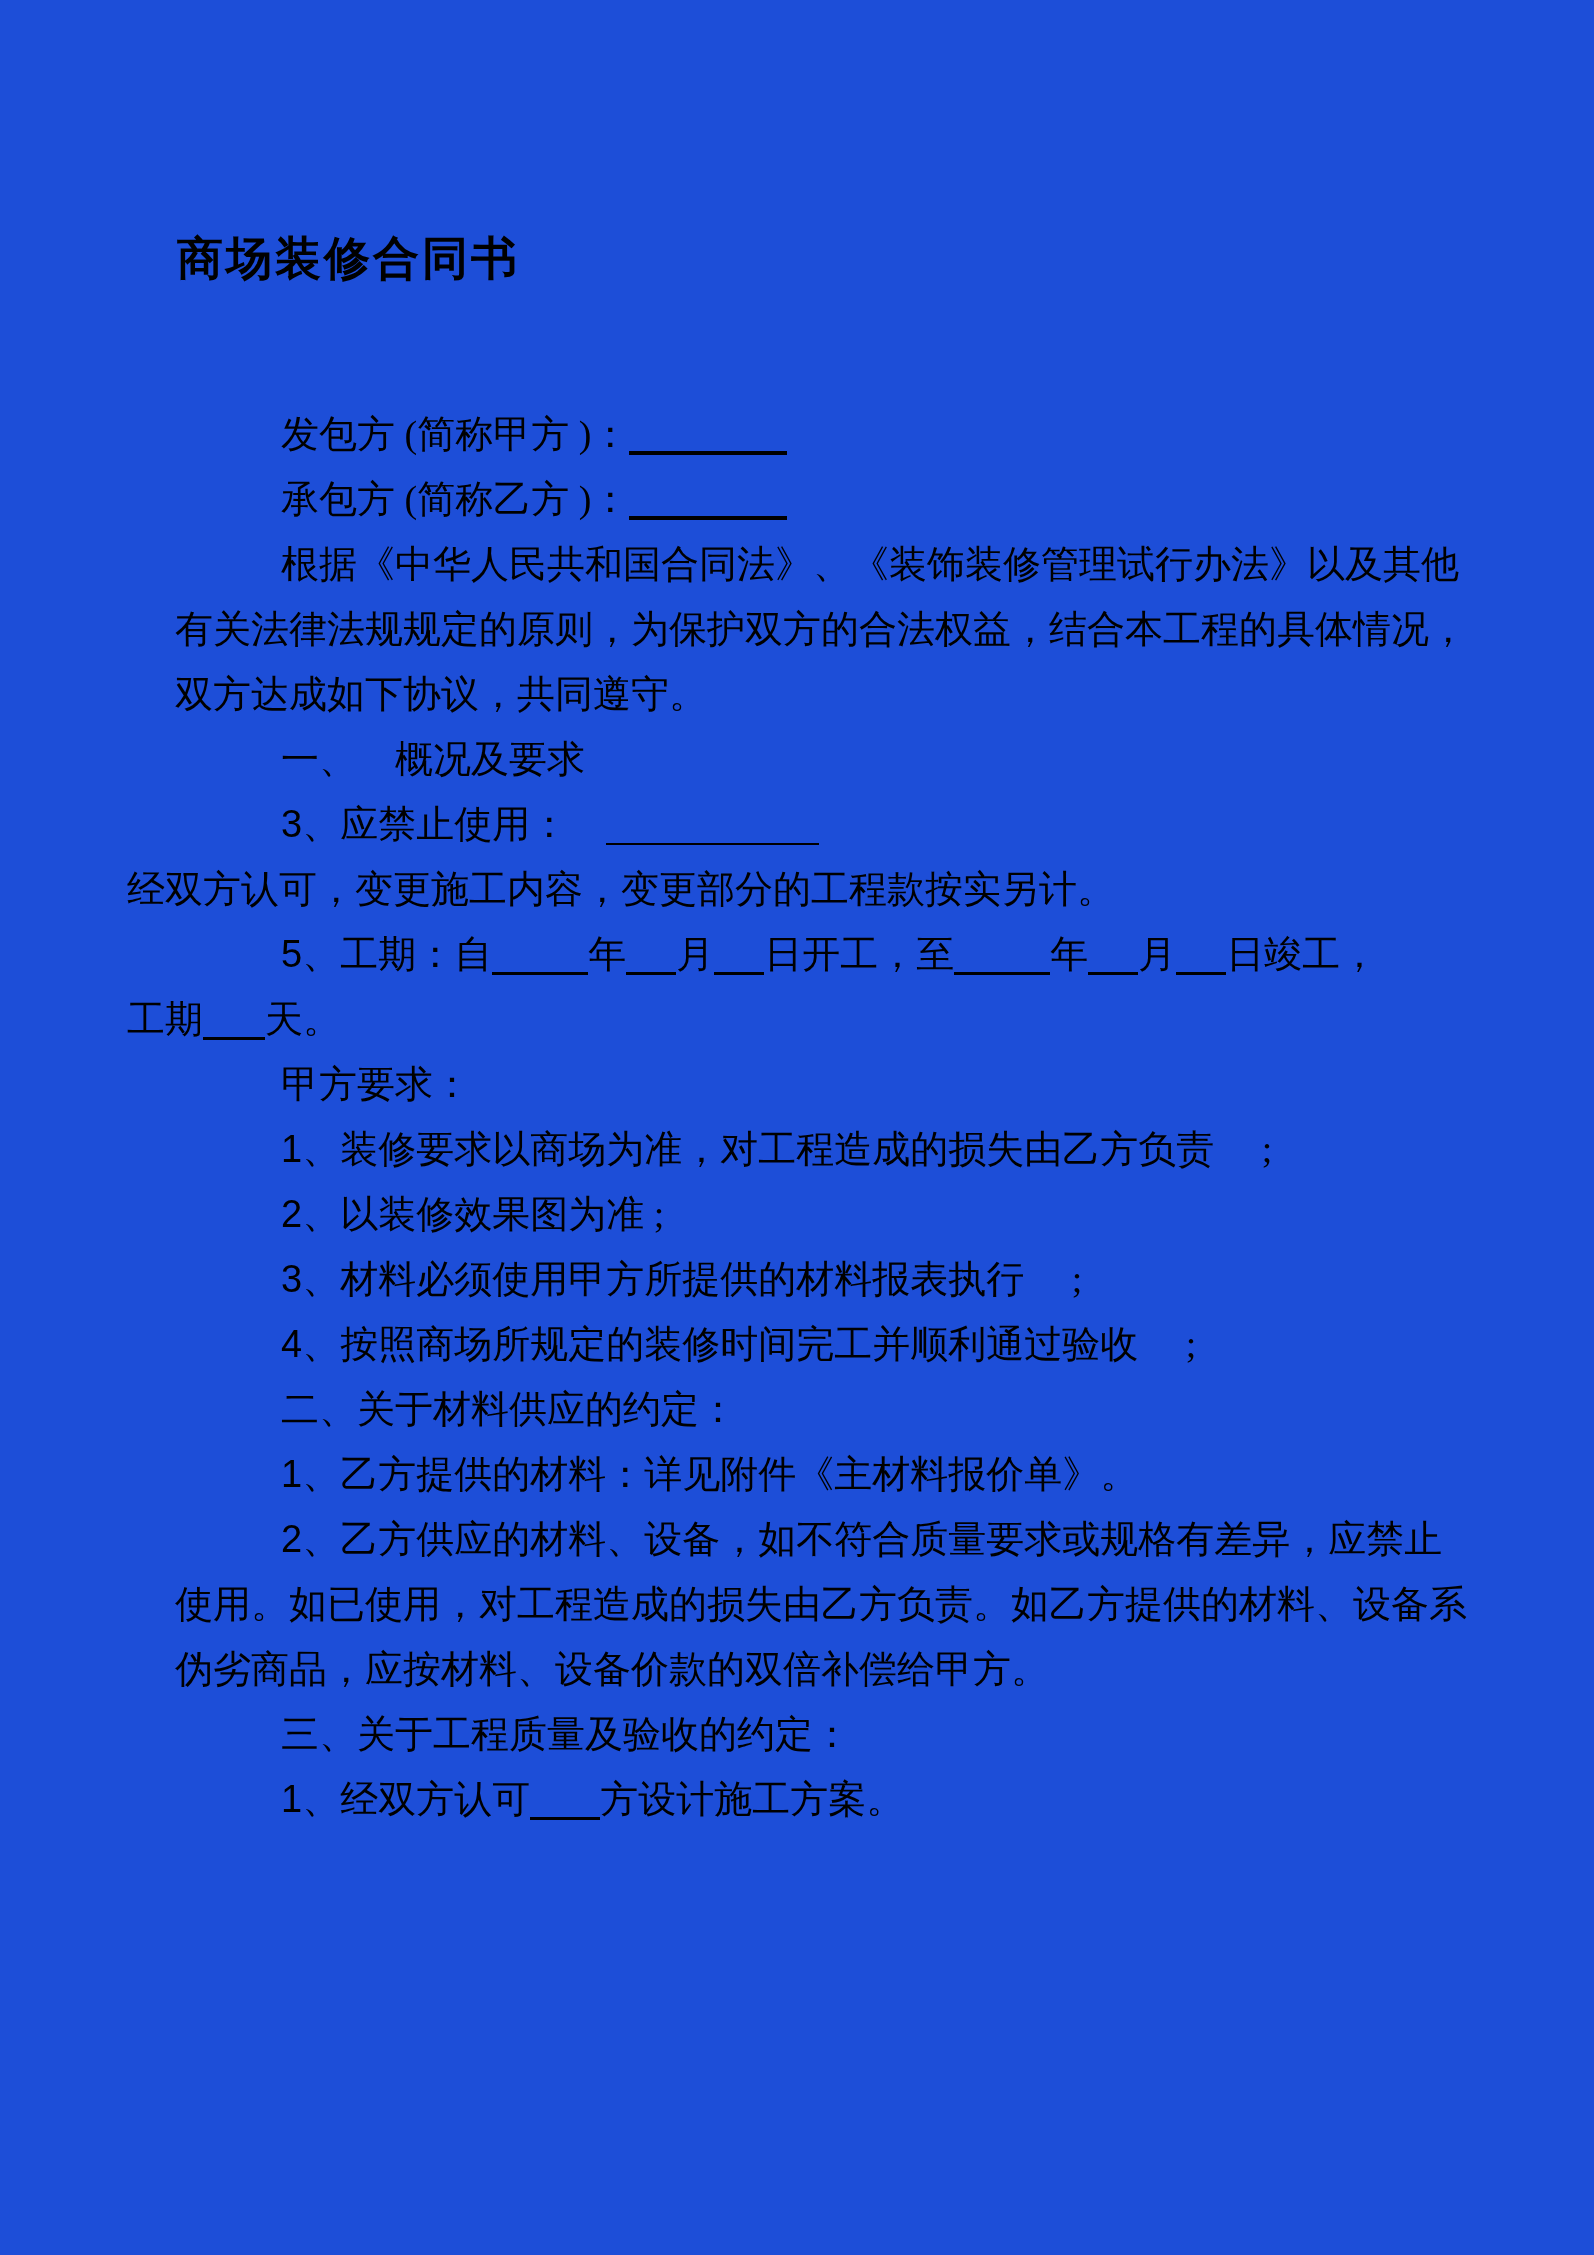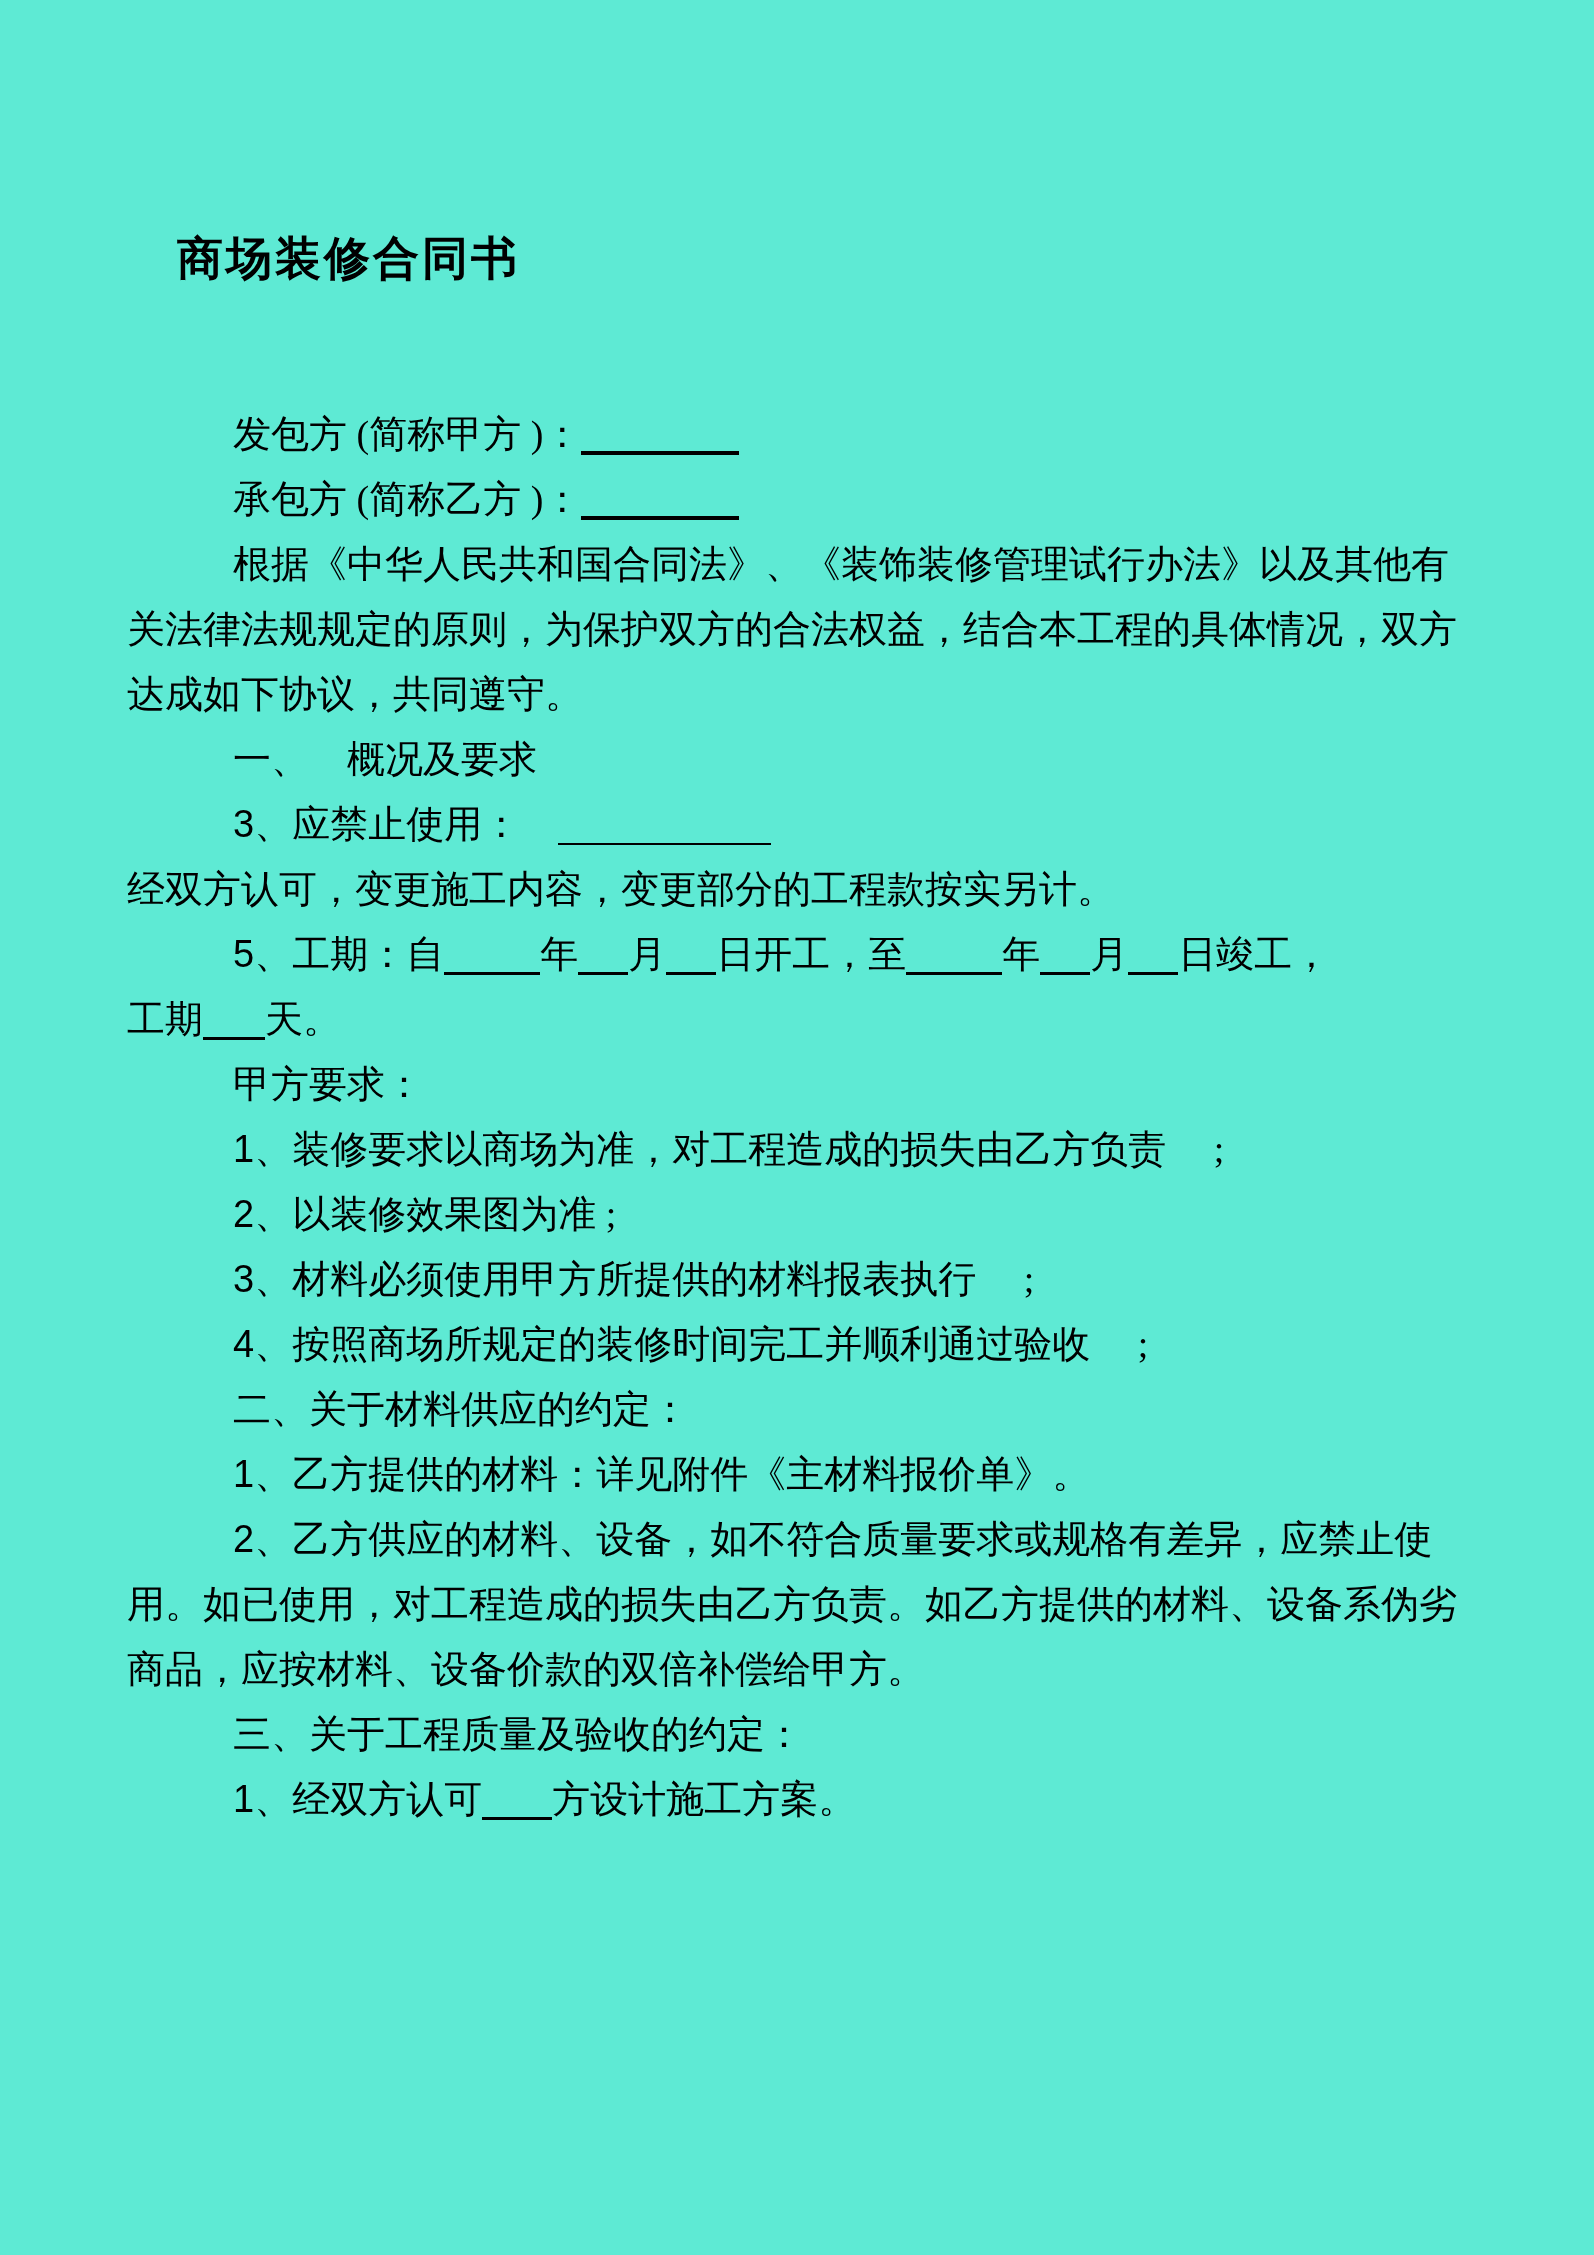--- a/index.html
+++ b/index.html
@@ -5,21 +5,21 @@
   html, body {
     margin: 0;
     padding: 0;
     background: #ffffff;
   }
   .page {
     position: relative;
     box-sizing: border-box;
     width: 1594px;
     height: 2255px;
-    background: #5eead4;
+    background: #1d4ed8;
     color: #000000;
     padding: 228px 122px 0 127px;
     font-family: "Liberation Serif", "DejaVu Serif", serif;
     overflow: hidden;
   }
   .title {
     margin: 0 0 0 50px;
     font-size: 46px;
     font-weight: bold;
     letter-spacing: 3px;
@@ -29,20 +29,21 @@
     margin-top: 112px;
     font-size: 38px;
     line-height: 65px;
   }
   .para {
     margin: 0;
     text-align: left;
   }
   .para.indent {
     text-indent: 106px;
+    margin-left: 48px;
   }
   .t {
     font-family: "Liberation Serif", "DejaVu Serif", serif;
   }
   .n {
     font-family: "Liberation Sans", "DejaVu Sans", sans-serif;
   }
   .blank {
     display: inline-block;
     height: 12px;

